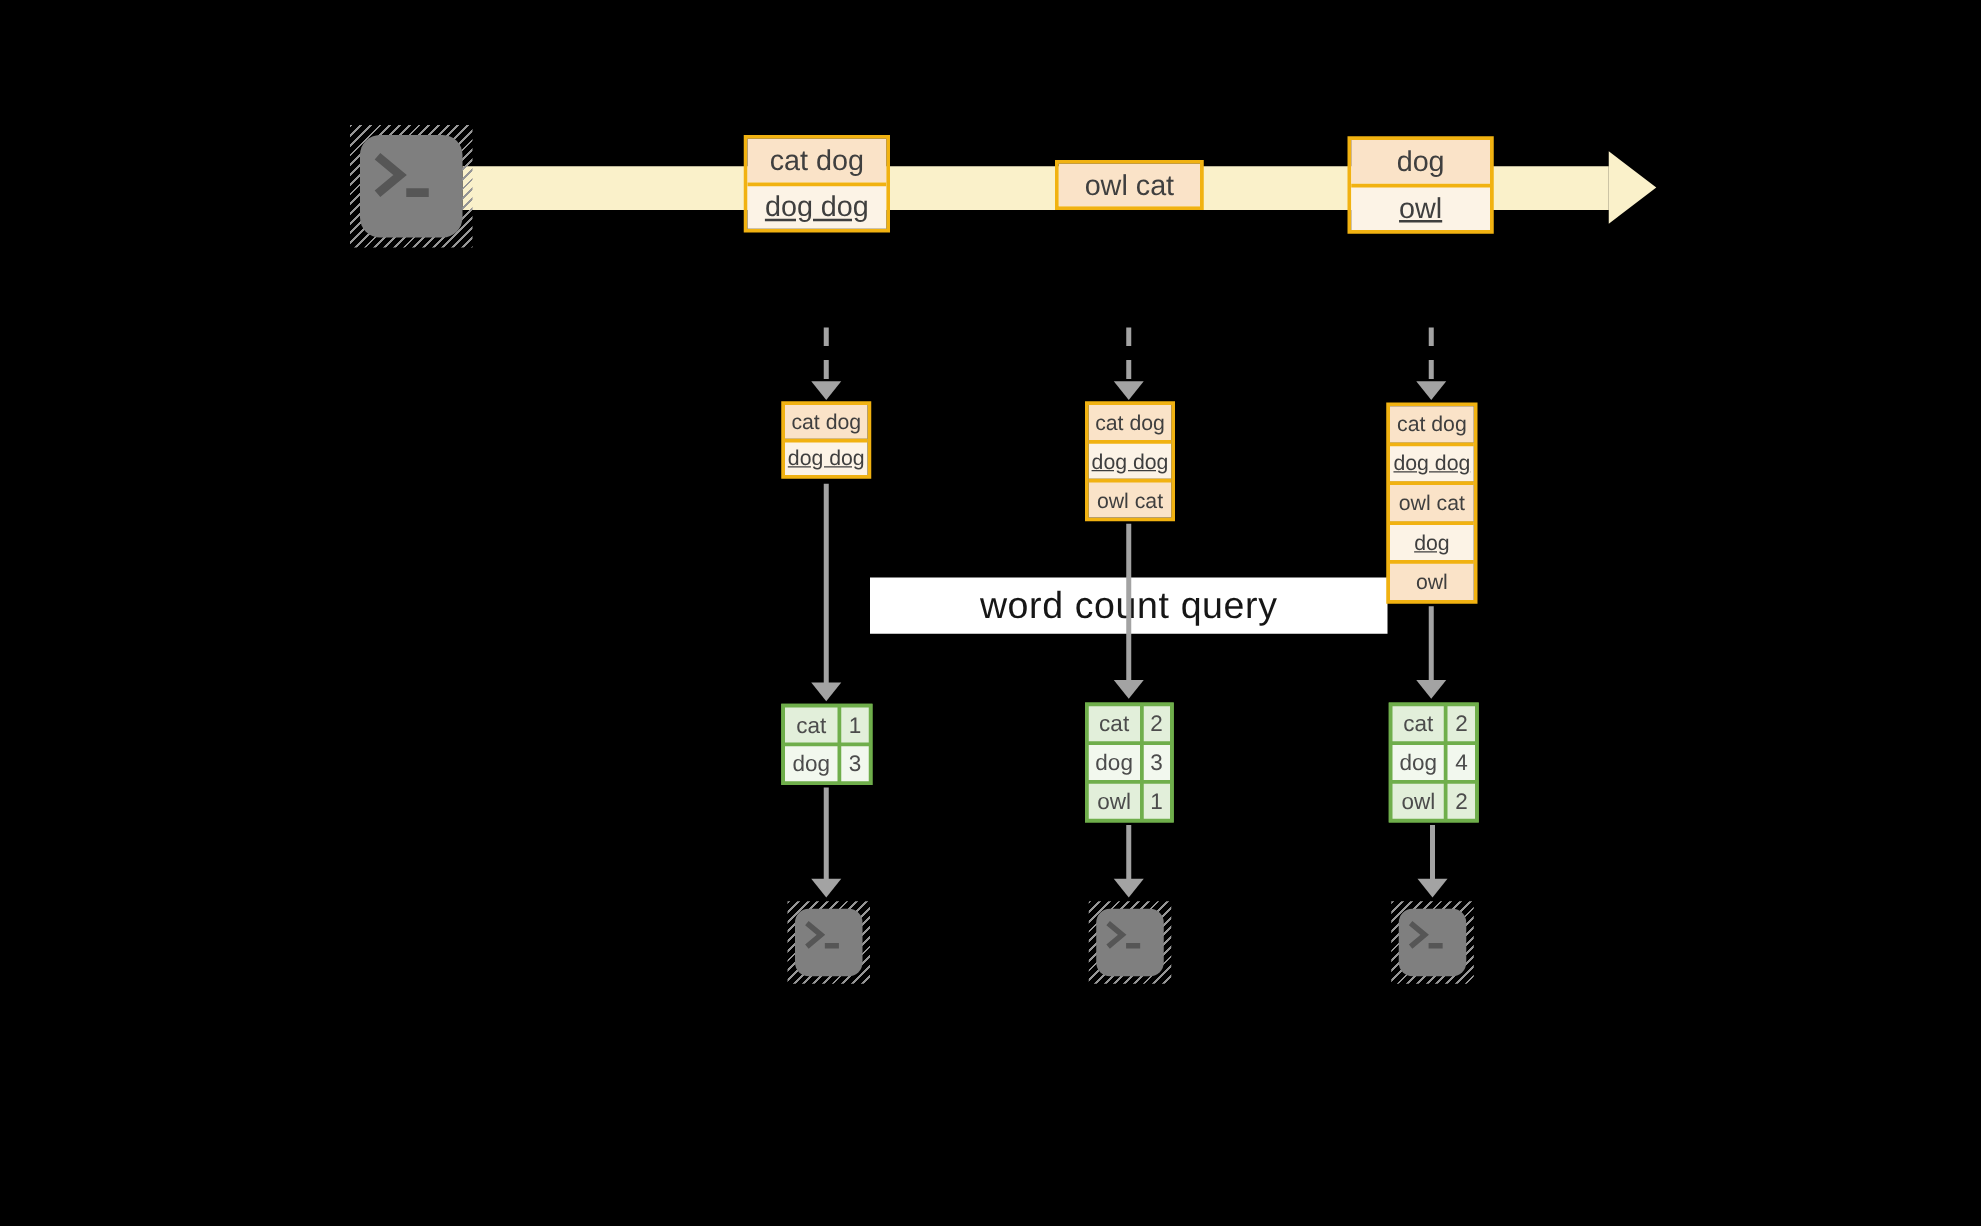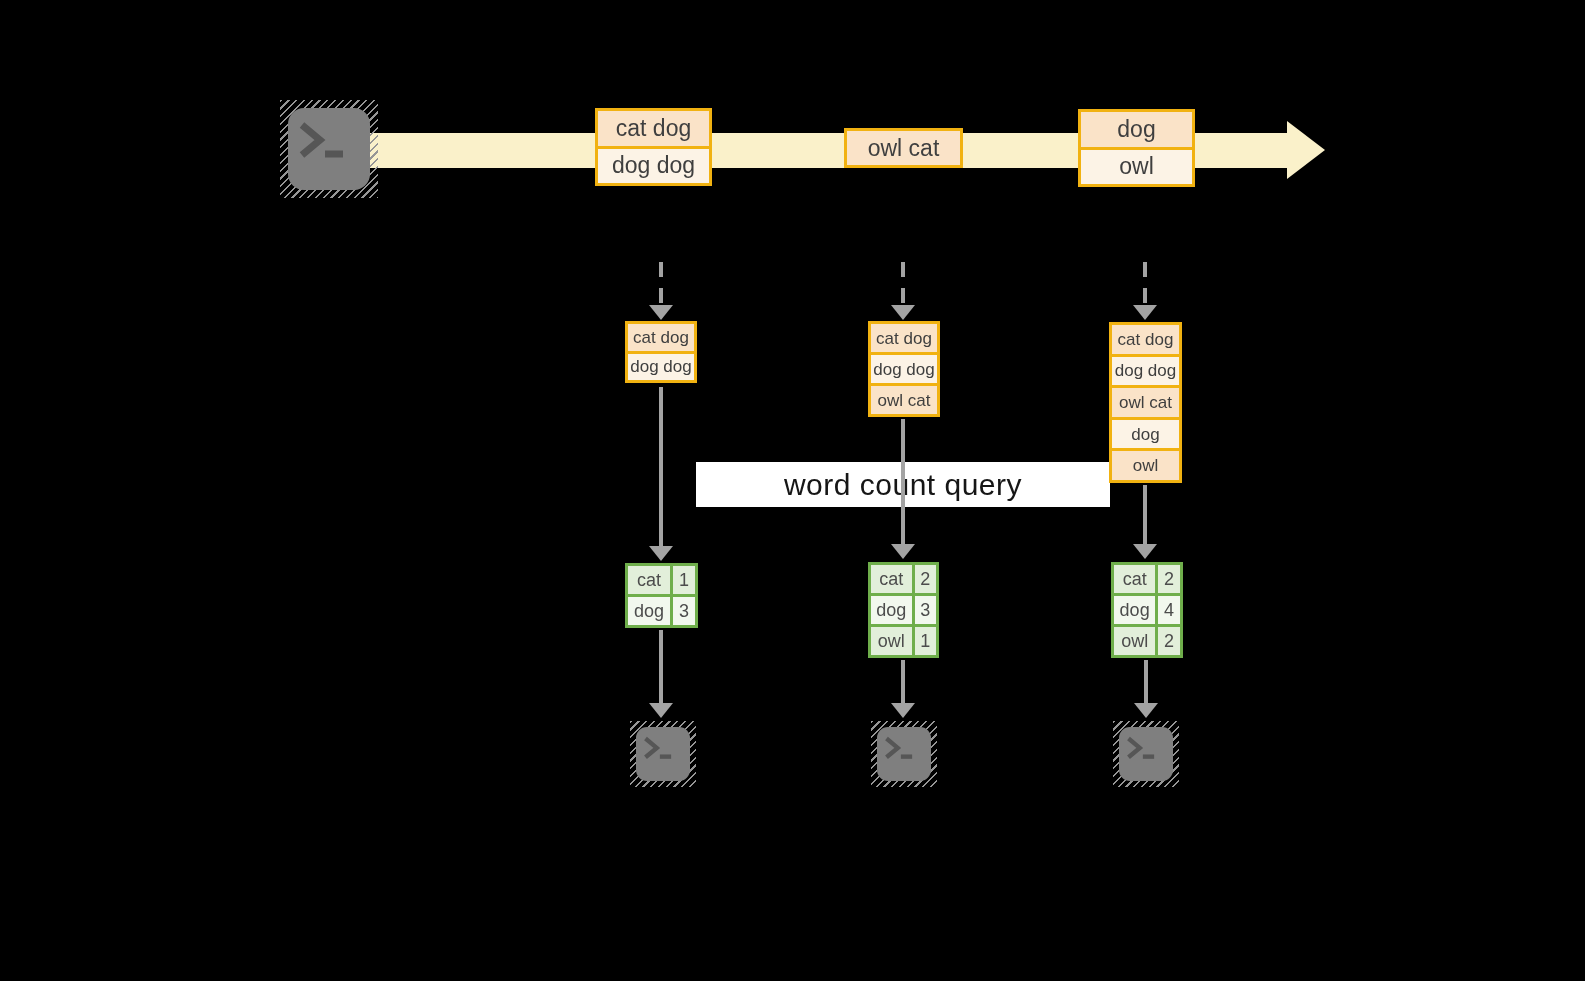--- a/index.html
+++ b/index.html
@@ -27,21 +27,21 @@
     border-top:29px solid transparent;border-bottom:29px solid transparent;
     border-left:38px solid var(--band);}
   
   .ebox{position:absolute;box-sizing:border-box;border:3px solid var(--gold);
     display:flex;flex-direction:column;z-index:3;}
   .erow{flex:1;display:flex;align-items:center;justify-content:center;
     font-size:23px;color:var(--text);line-height:1;}
   .erow + .erow{border-top:3px solid var(--gold);}
   .erow.sm{font-size:17px;}
   .fill-a{background:var(--peach);}
-  .fill-b{background:var(--cream);}
+  .fill-b{background:var(--cream);text-decoration:underline;}
   
   .varrow{position:absolute;width:24px;z-index:2;}
   .varrow .line{position:absolute;left:50%;transform:translateX(-50%);
     top:0;bottom:14px;width:4px;background:var(--gray);}
   .varrow.dashed .line{background:repeating-linear-gradient(
     to bottom,var(--gray) 0 15px,transparent 15px 26px);}
   .varrow .head{position:absolute;bottom:0;left:50%;transform:translateX(-50%);
     width:0;height:0;border-left:12px solid transparent;
     border-right:12px solid transparent;border-top:15px solid var(--gray);}
   

